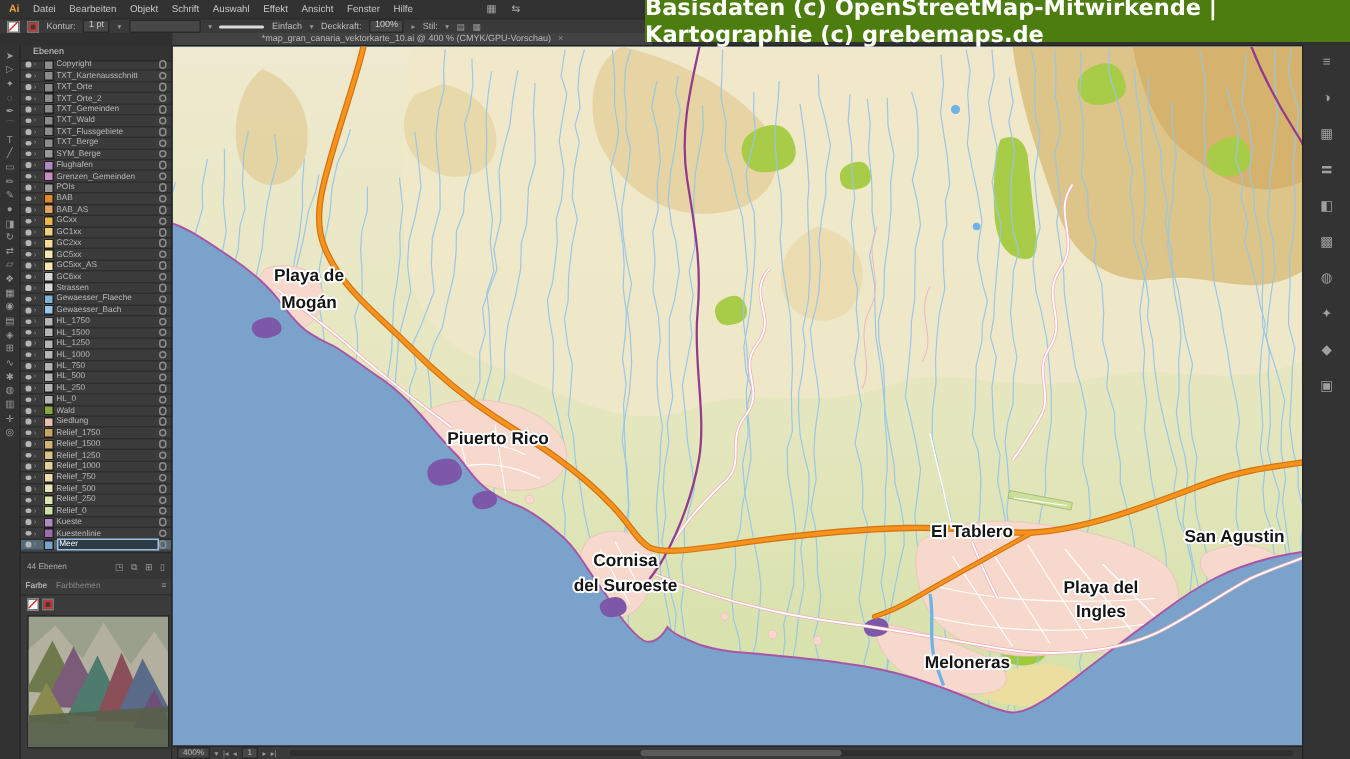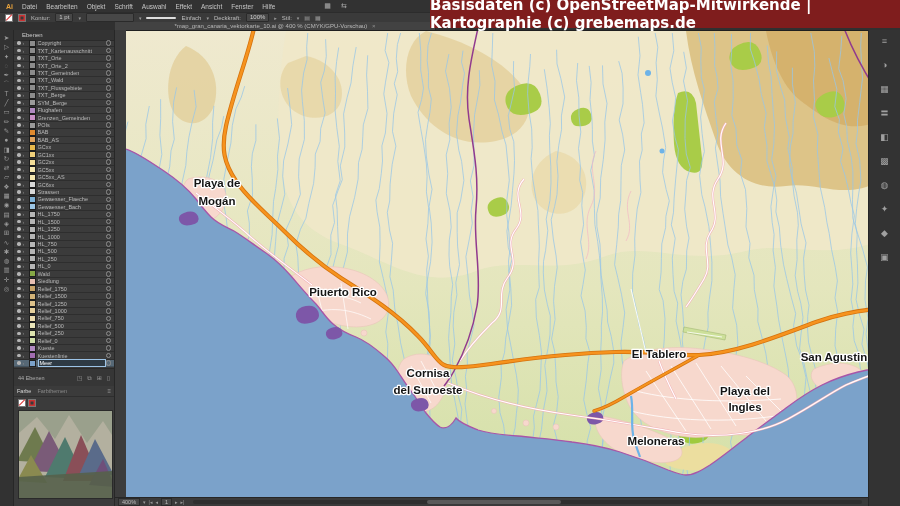--- a/index.html
+++ b/index.html
@@ -20,21 +20,21 @@
   .swatch.stroke{background:#3a3a3a;box-shadow:inset 0 0 0 1.5px #c33;}
   .cb-box{background:#474747;border:1px solid #2a2a2a;border-radius:1px;padding:0 3px;
           height:7px;line-height:7px;color:#cfcfcf;}
   .caret{color:#9a9a9a;font-size:5px;}
   .cb-line{width:30px;height:2px;background:#ddd;border-radius:1px;}
   .tabbar{position:absolute;left:0;top:22px;width:900px;height:8px;background:#303030;z-index:5;}
   .doctab{position:absolute;left:115px;top:0;width:320px;height:8px;background:#424242;
           border-right:1px solid #262626;color:#b9b9b9;font-size:6px;line-height:8px;
           text-align:center;white-space:nowrap;overflow:hidden;}
   
-  .banner{position:absolute;left:430px;top:0;width:470px;height:28px;background:#7f1d1d;
+  .banner{position:absolute;left:430px;top:0;width:470px;height:28px;background:#4d7c0f;
           color:#fff;z-index:50;display:flex;align-items:center;justify-content:flex-end;
           font-family:"DejaVu Sans",sans-serif;font-size:15px;font-weight:bold;letter-spacing:0;}
   
   .tools{position:absolute;left:0;top:30px;width:14px;height:476px;background:#323232;
          border-right:1px solid #272727;display:flex;flex-direction:column;align-items:center;
          padding-top:3px;box-sizing:border-box;z-index:4;}
   .tool{color:#9b9b9b;font-size:6.5px;height:9.3px;line-height:9.3px;cursor:default;}
   
   .layers-panel{position:absolute;left:14px;top:30px;width:101px;height:356px;background:#3b3b3b;
                 border-right:1px solid #272727;box-sizing:border-box;z-index:4;}
@@ -59,21 +59,21 @@
   .color-panel{position:absolute;left:14px;top:386px;width:101px;height:120px;background:#3b3b3b;
                border-right:1px solid #272727;box-sizing:border-box;z-index:4;}
   .cp-tabs{height:10px;display:flex;gap:6px;padding-left:3px;align-items:center;
            border-bottom:1px solid #2e2e2e;}
   .cp-tab{font-size:5.5px;color:#d8d8d8;}
   .cp-tab.dim{color:#8a8a8a;}
   .cp-menu{margin-left:auto;margin-right:3px;color:#9a9a9a;font-size:6px;}
   .cp-swatches{height:12px;display:flex;align-items:center;gap:2px;padding-left:4px;}
   .spectrum{position:absolute;left:4px;top:24px;width:93px;height:87px;border:1px solid #2a2a2a;}
   
-  .canvas{position:absolute;left:126px;top:30px;width:753px;height:467px;background:#7ba2ca;
+  .canvas{position:absolute;left:115px;top:30px;width:753px;height:467px;background:#7ba2ca;
           border-top:1px solid #1f1f1f;box-sizing:border-box;overflow:hidden;z-index:3;}
   .stream{fill:none;stroke:#97c6e7;stroke-width:0.8;stroke-linejoin:round;opacity:.95;}
   .maplabel{font-family:"Liberation Sans",sans-serif;font-weight:bold;font-size:11.5px;
             fill:#141414;stroke:#ffffff;stroke-width:2.6px;paint-order:stroke;
             stroke-linejoin:round;text-anchor:middle;}
   
   .statusbar{position:absolute;left:115px;top:497px;width:753px;height:9px;background:#3a3a3a;
              border-top:1px solid #262626;display:flex;align-items:center;gap:3px;
              padding-left:3px;box-sizing:border-box;color:#bdbdbd;font-size:5.5px;z-index:6;}
   .sb-box{background:#474747;border:1px solid #2a2a2a;padding:0 3px;height:6px;line-height:6px;}

